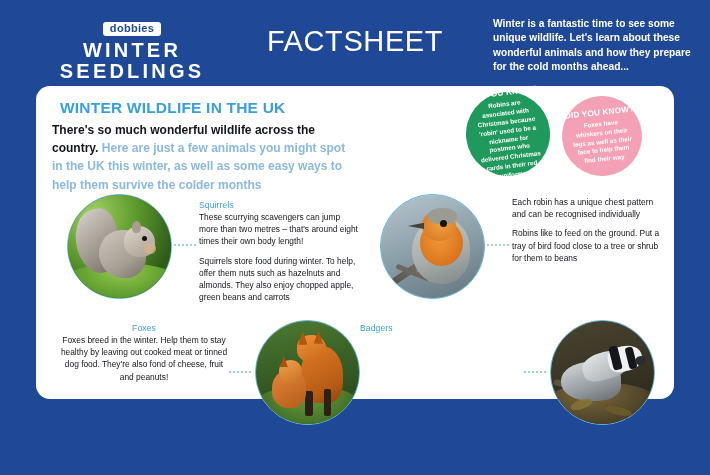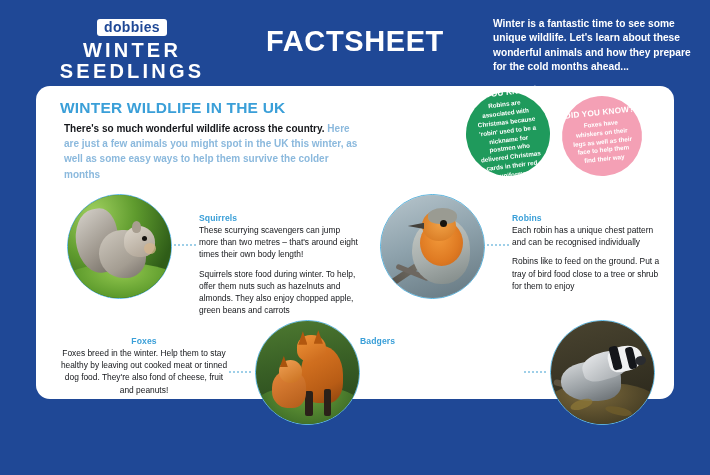--- a/index.html
+++ b/index.html
@@ -10,52 +10,52 @@
     overflow:hidden;
     position:relative;
   }
 
   
   .header{position:absolute;left:0;top:0;width:710px;height:88px;}
 
   .logo{position:absolute;left:52px;top:18px;width:160px;text-align:center;}
   .logo-badge{
     display:inline-block;background:#ffffff;color:#1f4896;
-    font-size:14px;font-weight:bold;letter-spacing:.3px;
+    font-size:11px;font-weight:bold;letter-spacing:.3px;
     padding:1.5px 7px 2px;border-radius:3px;line-height:1;
   }
   .logo-line1,.logo-line2{
     color:#ffffff;font-weight:bold;line-height:1.04;
   }
   .logo-line1{font-size:20px;letter-spacing:3.2px;margin-top:4px;}
   .logo-line2{font-size:20px;letter-spacing:3.2px;}
 
   .factsheet{
     position:absolute;left:0;top:25px;width:710px;text-align:center;
-    color:#ffffff;font-size:29px;font-weight:bold;letter-spacing:.6px;
+    color:#ffffff;font-size:29px;font-weight:normal;letter-spacing:.6px;
   }
 
   .intro{
     position:absolute;left:493px;top:17px;width:205px;
     color:#ffffff;font-size:10.2px;font-weight:bold;line-height:1.42;
   }
 
   
   .card{
     position:absolute;left:36px;top:86px;width:638px;height:313px;
     background:#ffffff;border-radius:14px;
   }
 
   .card-title{
     position:absolute;left:24px;top:13px;
     color:#3a9fd8;font-size:15.5px;font-weight:bold;letter-spacing:.2px;
   }
   .card-sub{
-    position:absolute;left:28px;top:35px;width:300px;
-    font-size:10px;font-weight:bold;line-height:1.52;
+    position:absolute;left:16px;top:35px;width:300px;
+    font-size:12px;font-weight:bold;line-height:1.52;
   }
   .card-sub .dark{color:#14161a;}
   .card-sub .lite{color:#8bb9dd;}
 
   
   .dyk{
     position:absolute;border-radius:50%;
     display:flex;flex-direction:column;align-items:center;justify-content:center;
     text-align:center;color:#ffffff;transform:rotate(-7deg);
   }
@@ -72,21 +72,21 @@
   .photo .scene{position:absolute;inset:0;}
 
   .dots{
     position:absolute;height:2px;
     background-image:radial-gradient(circle, #9ecfe8 40%, rgba(0,0,0,0) 41%);
     background-size:4px 2px;background-repeat:repeat-x;
   }
 
   .txt{position:absolute;}
   .txt h3{
-    margin:17px 0 1px 0;color:#3a9fd8;font-size:8.6px;font-weight:bold;letter-spacing:.1px;
+    margin:4px 0 1px 0;color:#3a9fd8;font-size:8.6px;font-weight:normal;letter-spacing:.1px;
   }
   .txt p{
     margin:0 0 7px 0;color:#14161a;font-size:8.4px;line-height:1.45;
   }
   .txt p:last-child{margin-bottom:0;}
 
   
   
   .sq-bg{background:
       radial-gradient(ellipse at 25% 18%, #9fd05e 0%, #5f9b2e 38%, #2f5d18 75%),
@@ -233,23 +233,22 @@
       <div class="rb-body"></div>
       <div class="rb-breast"></div>
       <div class="rb-head"></div>
       <div class="rb-crown"></div>
       <div class="rb-beak"></div>
       <div class="rb-eye"></div>
     </div>
   </div>
   <div class="dots" style="left:450px;top:158px;width:23px;"></div>
   <div class="txt" style="left:476px;top:110px;width:150px;">
-    <h3>Robins</h3>
     <p>Each robin has a unique chest pattern and can be recognised individually</p>
-    <p>Robins like to feed on the ground. Put a tray of bird food close to a tree or shrub for them to enjoy</p>
+    <p>Robins like to feed on the ground. Put a tray of bird food close to a tree or shrub for them to beans</p>
   </div>
 
   <div class="txt" style="left:24px;top:233px;width:168px;text-align:center;">
     <h3>Foxes</h3>
     <p>Foxes breed in the winter. Help them to stay healthy by leaving out cooked meat or tinned dog food. They're also fond of cheese, fruit and peanuts!</p>
   </div>
   <div class="dots" style="left:192px;top:285px;width:23px;"></div>
   <div class="photo" style="left:219px;top:234px;width:103px;height:103px;">
     <div class="scene fx-bg">
       <div class="fx-grass"></div>

